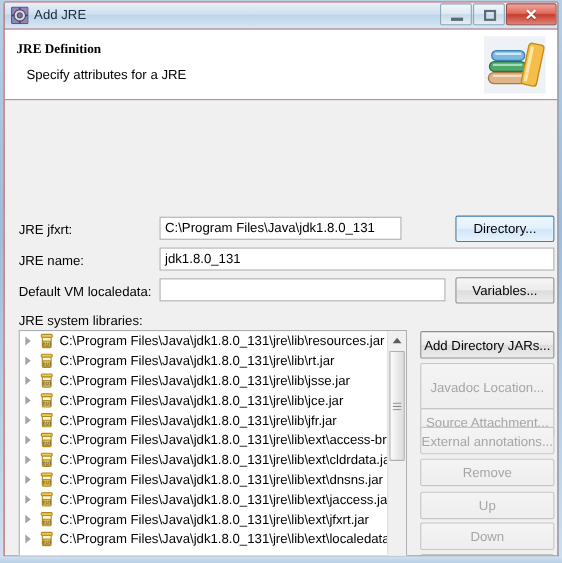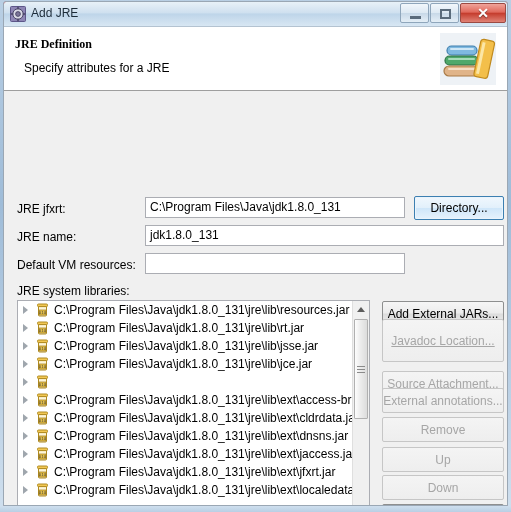--- a/index.html
+++ b/index.html
@@ -186,28 +186,29 @@
           <rect x="38" y="8" width="14" height="38" rx="3" fill="#f3bf4a" stroke="#c08a1e" stroke-width="1.2"></rect>
           <rect x="40" y="11" width="3" height="32" fill="#fbe6a6"></rect>
         </g>
       </svg>
     </span>
   </div>
 
   <div class="body">
 
     <span class="field-label" style="left:13px;top:111px;">JRE jfxrt:</span>
-    <div class="textfield" style="left:141px;top:106px;width:260px;" placeholder="">C:\Program Files\Java\jdk1.8.0_131</div>
+    <div class="textfield" style="left:141px;top:106px;width:220px;" placeholder="">C:\Program Files\Java\jdk1.8.0_131</div>
     <div class="btn focused" style="left:410px;top:105px;width:90px;height:24px;">Directory...</div>
 
     <span class="field-label" style="left:13px;top:139px;">JRE name:</span>
     <div class="textfield" style="left:141px;top:134px;width:359px;" placeholder="">jdk1.8.0_131</div>
 
-    <span class="field-label" style="left:13px;top:167px;">Default VM resources:</span>
+    <span class="field-label" style="left:13px;top:167px;">Default VM localedata:</span>
     <div class="textfield" style="left:141px;top:162px;width:260px;" placeholder=""></div>
+    <div class="btn" style="left:410px;top:161px;width:90px;height:24px;">Variables...</div>
 
     <span class="field-label" style="left:13px;top:193px;">JRE system libraries:</span>
 
     <div class="tree">
       <div class="tree-rows" id="tree-rows">
           <div class="tree-row">
             <span class="tw"></span>
             <span class="jar-icon"><svg width="17" height="16" viewBox="0 0 17 16">
                 <path d="M4.5 4.5h8v8.5a1 1 0 0 1-1 1h-6a1 1 0 0 1-1-1z" fill="#fdf5d8" stroke="#b08b22" stroke-width="1"></path>
                 <rect x="3.5" y="2" width="10" height="2.6" rx="1" fill="#f2c752" stroke="#b08b22" stroke-width="1"></rect>
@@ -247,20 +248,21 @@
             <span class="row-label">C:\Program Files\Java\jdk1.8.0_131\jre\lib\jce.jar</span>
           </div>
           <div class="tree-row">
             <span class="tw"></span>
             <span class="jar-icon"><svg width="17" height="16" viewBox="0 0 17 16">
                 <path d="M4.5 4.5h8v8.5a1 1 0 0 1-1 1h-6a1 1 0 0 1-1-1z" fill="#fdf5d8" stroke="#b08b22" stroke-width="1"></path>
                 <rect x="3.5" y="2" width="10" height="2.6" rx="1" fill="#f2c752" stroke="#b08b22" stroke-width="1"></rect>
                 <rect x="5" y="8" width="7" height="5" fill="#e8c24a" stroke="#9c7a1c" stroke-width="0.7"></rect>
                 <text x="8.5" y="12.4" font-family="Liberation Sans, sans-serif" font-size="4.4" fill="#3a3a3a" text-anchor="middle">010</text>
               </svg></span>
+            <span class="row-label">C:\Program Files\Java\jdk1.8.0_131\jre\lib\jfr.jar</span>
           </div>
           <div class="tree-row">
             <span class="tw"></span>
             <span class="jar-icon"><svg width="17" height="16" viewBox="0 0 17 16">
                 <path d="M4.5 4.5h8v8.5a1 1 0 0 1-1 1h-6a1 1 0 0 1-1-1z" fill="#fdf5d8" stroke="#b08b22" stroke-width="1"></path>
                 <rect x="3.5" y="2" width="10" height="2.6" rx="1" fill="#f2c752" stroke="#b08b22" stroke-width="1"></rect>
                 <rect x="5" y="8" width="7" height="5" fill="#e8c24a" stroke="#9c7a1c" stroke-width="0.7"></rect>
                 <text x="8.5" y="12.4" font-family="Liberation Sans, sans-serif" font-size="4.4" fill="#3a3a3a" text-anchor="middle">010</text>
               </svg></span>
             <span class="row-label">C:\Program Files\Java\jdk1.8.0_131\jre\lib\ext\access-bridge-64.jar</span>
@@ -331,22 +333,22 @@
               <rect y="3" width="8" height="1" fill="#8a8a8a"></rect>
               <rect y="6" width="8" height="1" fill="#8a8a8a"></rect>
             </svg>
           </span>
         </div>
       </div>
 
     </div>
 
     <div id="side-buttons">
-        <div class="btn" style="left: 378px; top: 210px; width: 122px; height: 25px;">Add External JARs...</div>
-        <div class="btn disabled" style="left: 378px; top: 228px; width: 122px; height: 43px; text-decoration: underline;">Javadoc Location...</div>
+        <div class="btn" style="left: 378px; top: 210px; width: 122px; height: 25px;">Add Directory JARs...</div>
+        <div class="btn disabled" style="left: 378px; top: 239px; width: 122px; height: 43px;">Javadoc Location...</div>
         <div class="btn disabled" style="left: 378px; top: 280px; width: 122px; height: 25px;">Source Attachment...</div>
         <div class="btn disabled" style="left: 378px; top: 297px; width: 122px; height: 25px;">External annotations...</div>
         <div class="btn disabled" style="left: 378px; top: 326px; width: 122px; height: 25px;">Remove</div>
         <div class="btn disabled" style="left: 378px; top: 356px; width: 122px; height: 25px;">Up</div>
         <div class="btn disabled" style="left: 378px; top: 384px; width: 122px; height: 25px;">Down</div>
         <div class="btn" style="left: 378px; top: 413px; width: 122px; height: 25px;">Restore Default</div>
       </div>
 
   </div>
 </div>

